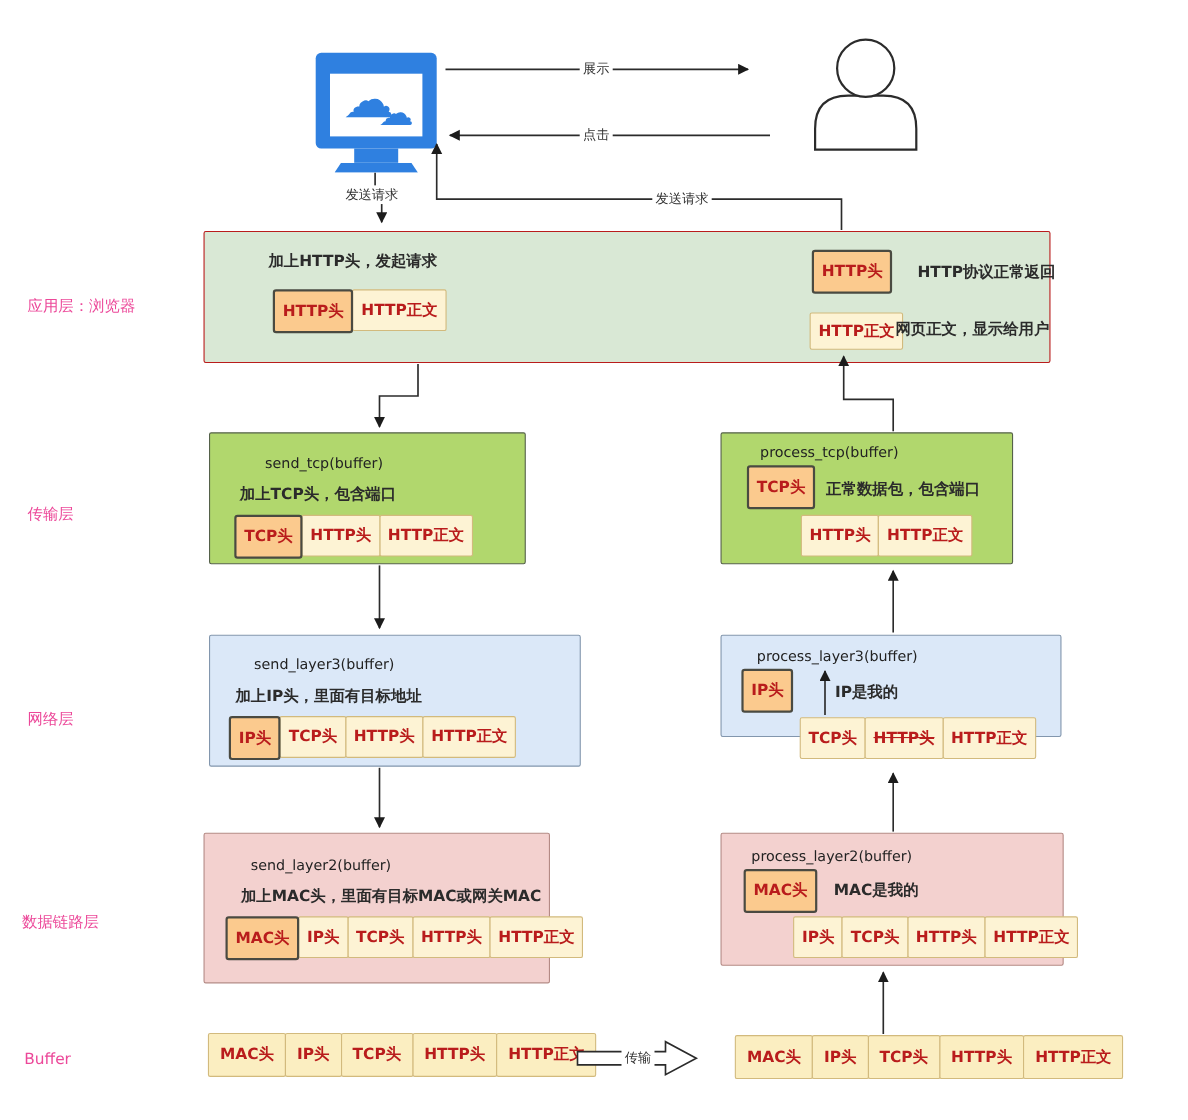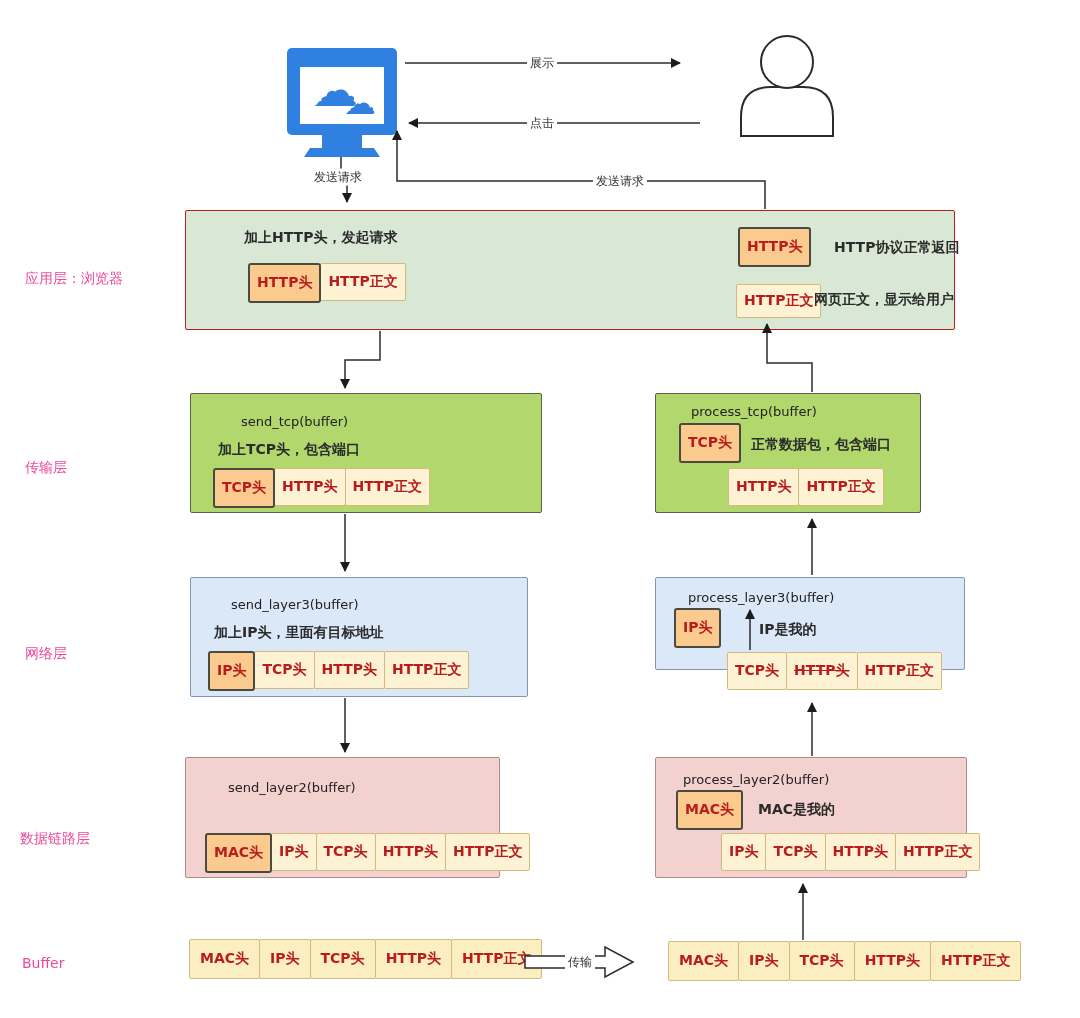--- a/index.html
+++ b/index.html
@@ -99,21 +99,21 @@
     <div class="packet" style="left:63px;top:52px;">
         <span class="pbox highlight">HTTP头</span>
         <span class="pbox">HTTP正文</span>
       </div>
     <div class="pbox highlight standalone" style="left:552px;top:16px;">HTTP头</div>
     <div class="note" style="left:648px;top:28px;">HTTP协议正常返回</div>
     <div class="pbox standalone" style="left:550px;top:73px;height:32px;">HTTP正文</div>
     <div class="note" style="left:628px;top:80px;">网页正文，显示给用户</div>
   </div>
 
-  <div class="band transport" style="left:190px;top:393px;width:352px;height:120px;">
+  <div class="band transport" style="left:190px;top:393px;width:288px;height:120px;">
     <div class="btitle" style="left:50px;top:20px;">send_tcp(buffer)</div>
     <div class="note" style="left:27px;top:47px;">加上TCP头，包含端口</div>
     <div class="packet" style="left:23px;top:74px;">
         <span class="pbox highlight">TCP头</span>
         <span class="pbox">HTTP头</span>
         <span class="pbox">HTTP正文</span>
       </div>
   </div>
   <div class="band transport" style="left:655px;top:393px;width:266px;height:120px;">
     <div class="btitle" style="left:35px;top:10px;">process_tcp(buffer)</div>
@@ -139,22 +139,23 @@
     <div class="btitle" style="left:32px;top:12px;">process_layer3(buffer)</div>
     <div class="pbox highlight standalone" style="left:18px;top:30px;">IP头</div>
     <div class="note" style="left:103px;top:43px;">IP是我的</div>
     <div class="packet" style="left:72px;top:74px;">
         <span class="pbox">TCP头</span>
         <span class="pbox strike">HTTP头</span>
         <span class="pbox">HTTP正文</span>
       </div>
   </div>
 
-  <div class="band datalink" style="left:185px;top:757px;width:315px;height:121px;">
+  <div class="band datalink" style="left:185px;top:757px;width:315px;height:137px;">
     <div class="btitle" style="left:42px;top:22px;">send_layer2(buffer)</div>
+    <div class="note" style="left:33px;top:48px;">加上MAC头，里面有目标MAC或网关MAC</div>
     <div class="packet" style="left:20px;top:75px;">
         <span class="pbox highlight">MAC头</span>
         <span class="pbox">IP头</span>
         <span class="pbox">TCP头</span>
         <span class="pbox">HTTP头</span>
         <span class="pbox">HTTP正文</span>
       </div>
   </div>
   <div class="band datalink" style="left:655px;top:757px;width:312px;height:121px;">
     <div class="btitle" style="left:27px;top:14px;">process_layer2(buffer)</div>

